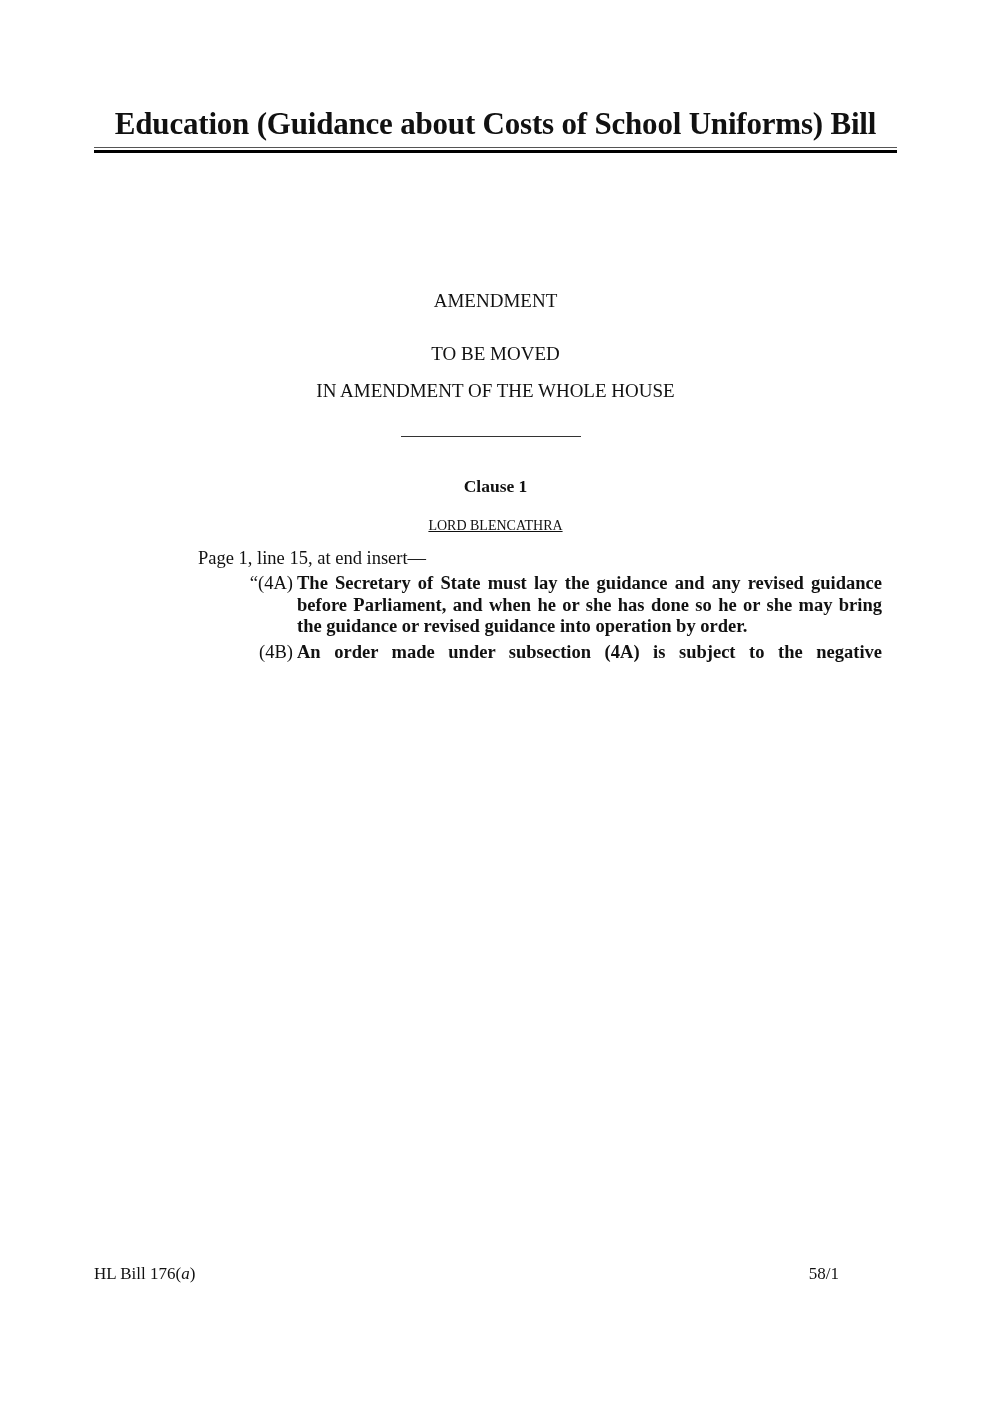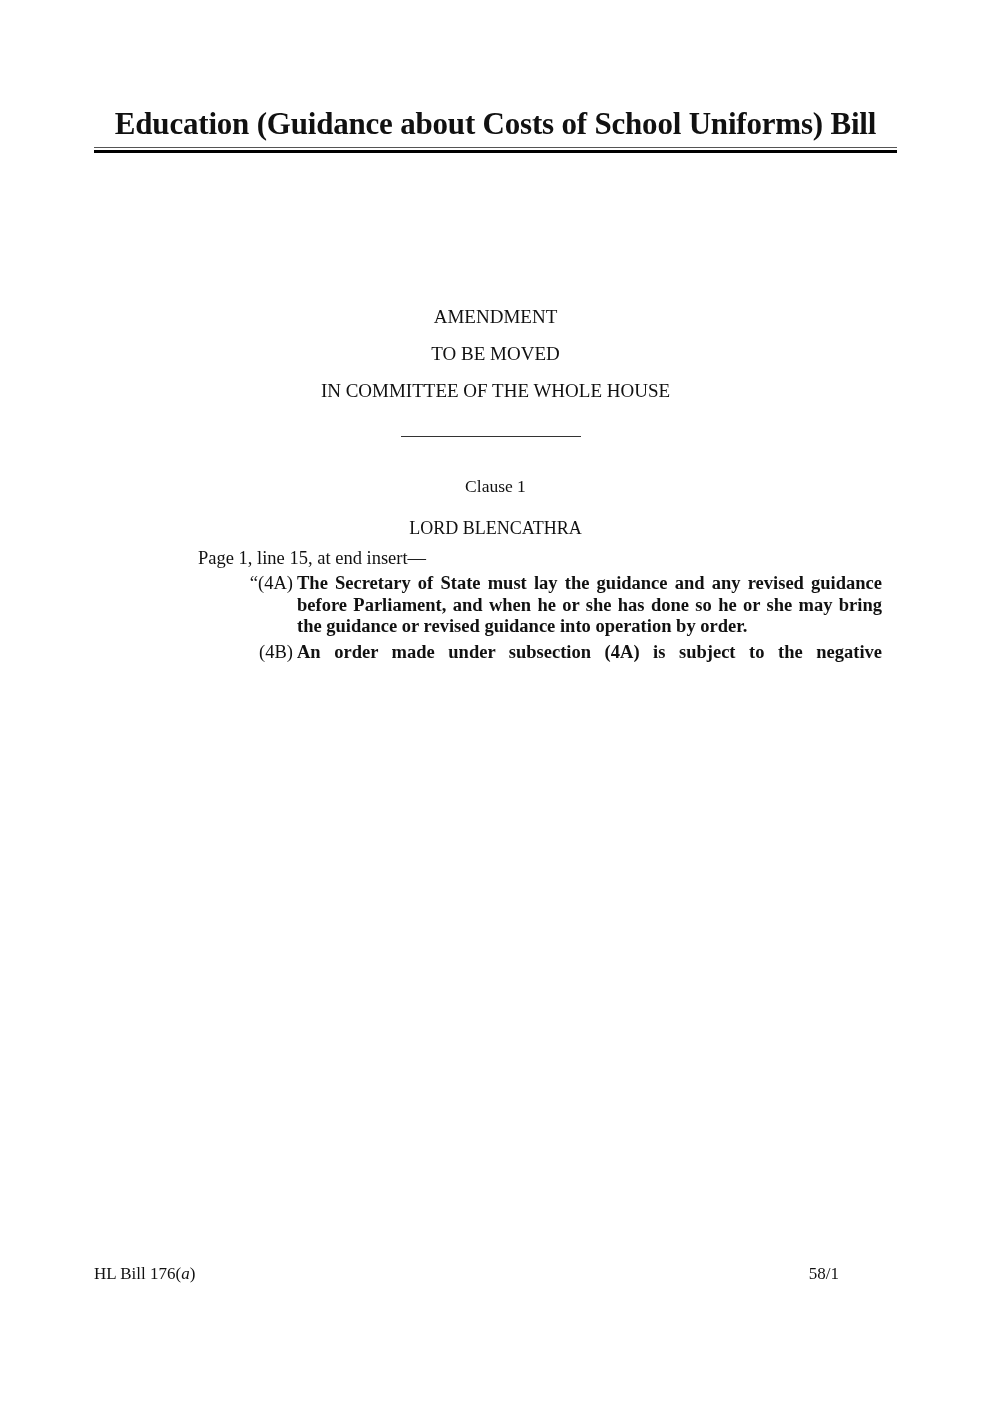--- a/index.html
+++ b/index.html
@@ -7,45 +7,45 @@
          font-family: "DejaVu Serif", "Liberation Serif", serif; color: #111; }
   .page { position: absolute; left: 0; top: 0; width: 944px; height: 1401px; }
   .title { position: absolute; left: 94px; width: 803px; top: 106px;
            font-family: "Liberation Serif", serif; font-weight: bold; font-size: 31px;
            text-align: center; letter-spacing: -0.2px; white-space: nowrap; }
   .rule-thin { position: absolute; left: 94px; width: 803px; top: 147px; height: 1px; background: #555; }
   .rule-thick { position: absolute; left: 94px; width: 803px; top: 150px; height: 3px; background: #000; }
   .center { position: absolute; left: 0; width: 991px; text-align: center;
             font-family: "Liberation Serif", serif; font-size: 19px; }
   .short-rule { position: absolute; left: 401px; width: 180px; top: 436px; height: 1px; background: #333; }
-  .bold { font-weight: normal; }
+  .bold { font-weight: bold; }
   .body-text { font-family: "Liberation Serif", serif; font-size: 18.5px; line-height: 21.5px; }
   .instr { position: absolute; left: 198px; top: 548px; }
   .para { position: absolute; left: 235px; width: 647px; }
   .para .num { position: absolute; left: 0; width: 58px; text-align: right; }
   .para .txt { position: absolute; left: 62px; width: 585px; text-align: justify; text-align-last: left; font-weight: bold; }
   .para .txt.justify-last { text-align-last: justify; }
   .footer { position: absolute; top: 1264px; font-family: "Liberation Serif", serif; font-size: 17px; }
 </style>
 </head>
 <body>
 
 <div class="page">
   <div class="title">Education (Guidance about Costs of School Uniforms) Bill</div>
   <div class="rule-thin"></div>
   <div class="rule-thick"></div>
 
-  <div class="center" style="top:306px;">AMENDMENT</div>
+  <div class="center" style="top:290px;">AMENDMENT</div>
   <div class="center" style="top:343px;">TO BE MOVED</div>
-  <div class="center" style="top:380px;">IN COMMITTEE OF THE WHOLE HOUSE</div>
+  <div class="center" style="top:380px;">IN AMENDMENT OF THE WHOLE HOUSE</div>
 
   <div class="short-rule"></div>
 
   <div class="center bold" style="top:476px; font-size:17.5px;">Clause 1</div>
-  <div class="center" style="top:518px; font-size:18px;">LORD BLENCATHRA</div>
+  <div class="center" style="top:518px; font-size:14px;text-decoration:underline;">LORD BLENCATHRA</div>
 
   <div class="instr body-text">Page 1, line 15, at end insert—</div>
 
   <div class="para body-text" style="top:573px; height:66px;">
     <span class="num">“(4A)</span>
     <div class="txt justify-last" style="top:0;">The Secretary of State must lay the guidance and any revised guidance</div>
     <div class="txt justify-last" style="top:21.5px;">before Parliament, and when he or she has done so he or she may bring</div>
     <div class="txt" style="top:43px;">the guidance or revised guidance into operation by order.</div>
   </div>
 

